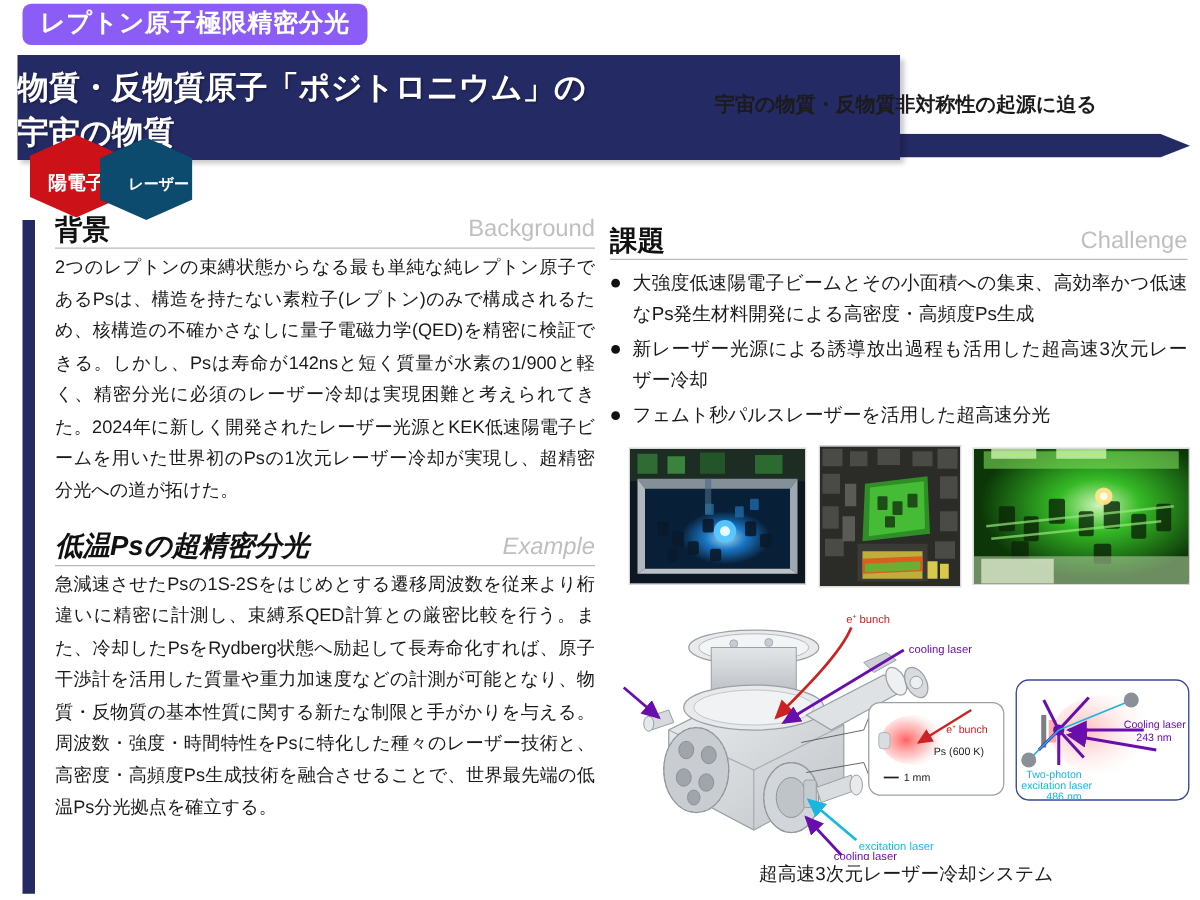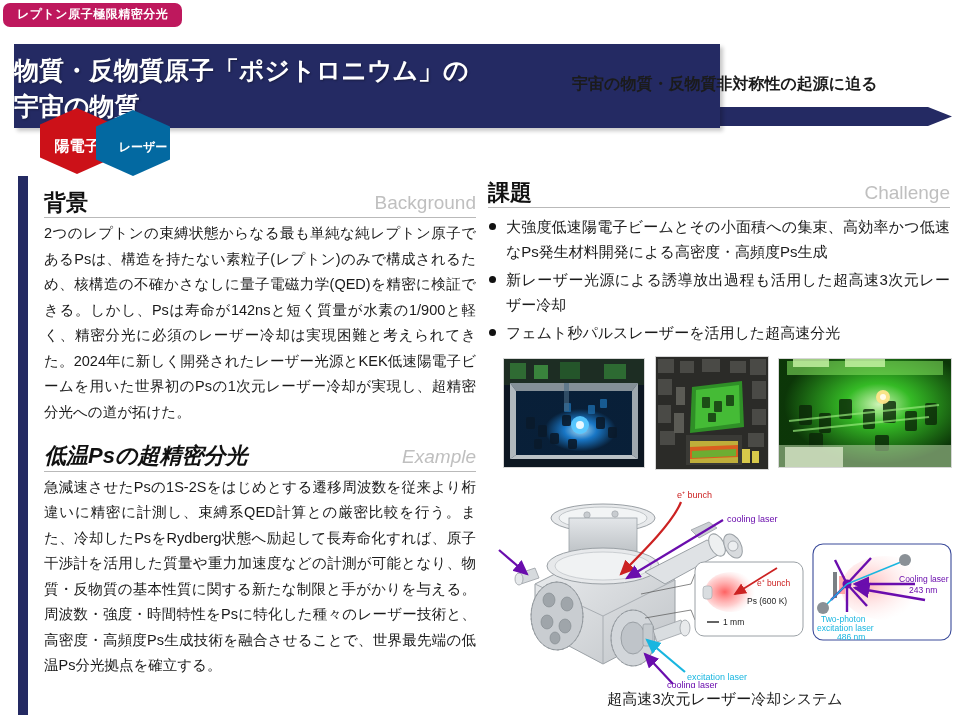--- a/index.html
+++ b/index.html
@@ -8,25 +8,25 @@
     background:#ffffff;
     font-family:"Liberation Sans","DejaVu Sans",sans-serif;
     color:#111;
     position:relative;
     overflow:hidden;
   }
   .root{position:absolute;inset:0;}
 
   
   #topic-tag{
-    position:absolute;left:3px;top:3px;
-    background:#be185d;color:#ffffff;
+    position:absolute;left:18px;top:3px;
+    background:#8b5cf6;color:#ffffff;
     border-radius:7px;
     padding:5px 14px 6px 14px;
-    font-size:12px;font-weight:bold;letter-spacing:.5px;
+    font-size:20px;font-weight:bold;letter-spacing:.5px;
     line-height:1.1;
   }
 
   
   #title-banner{
     position:absolute;left:14px;top:44px;width:706px;height:84px;
     background:#242a63;
     box-shadow:3px 3px 4px rgba(0,0,0,.22);
     z-index:3;
   }
@@ -39,37 +39,37 @@
   #title-banner .tline.first{padding-top:8px;}
   #subtitle-text{
     position:absolute;left:572px;top:74px;width:380px;
     font-size:16px;font-weight:bold;color:#1b1b1b;
     text-align:left;z-index:4;white-space:nowrap;
   }
   #arrow-bar{position:absolute;left:240px;top:107px;width:712px;height:19px;z-index:2;}
   #arrow-bar svg{display:block;}
 
   
-  #logo{position:absolute;left:40px;top:108px;width:160px;height:70px;z-index:6;padding-left:27px;}
+  #logo{position:absolute;left:24px;top:108px;width:160px;height:70px;z-index:6;padding-left:27px;}
   .hex{
     position:absolute;width:74px;height:66px;
     display:flex;align-items:center;justify-content:center;
     clip-path:polygon(50% 0%,100% 25%,100% 75%,50% 100%,0% 75%,0% 25%);
     color:#fff;font-weight:bold;
   }
   #hex-positron{left:0;top:0;background:#cc1118;font-size:15px;letter-spacing:0px;}
-  #hex-laser{left:56px;top:2px;background:#0369a1;font-size:12px;}
+  #hex-laser{left:56px;top:2px;background:#0c4a6e;font-size:12px;}
   #hex-positron .hl{position:relative;top:5px;}
   #hex-laser .hl{position:relative;top:4px;left:10px;}
 
   
   #left-rule{position:absolute;left:18px;top:176px;width:10px;height:539px;background:#242a63;}
 
   
-  #col-left{position:absolute;left:44px;top:190px;width:432px;}
+  #col-left{position:absolute;left:44px;top:171px;width:432px;}
   #col-right{position:absolute;left:488px;top:180px;width:462px;}
 
   .sec-head{position:relative;display:flex;align-items:flex-end;justify-content:space-between;
             border-bottom:1px solid #b9b9b9;padding-bottom:2px;}
   .sec-head .jp{font-size:22px;font-weight:bold;color:#111;line-height:1.15;}
   .sec-head .en{font-size:19px;color:#bfbfbf;line-height:1.15;padding-bottom:1px;}
 
   .body-text{
     font-size:14.5px;line-height:25.5px;color:#1a1a1a;
     text-align:justify;margin-top:3px;

